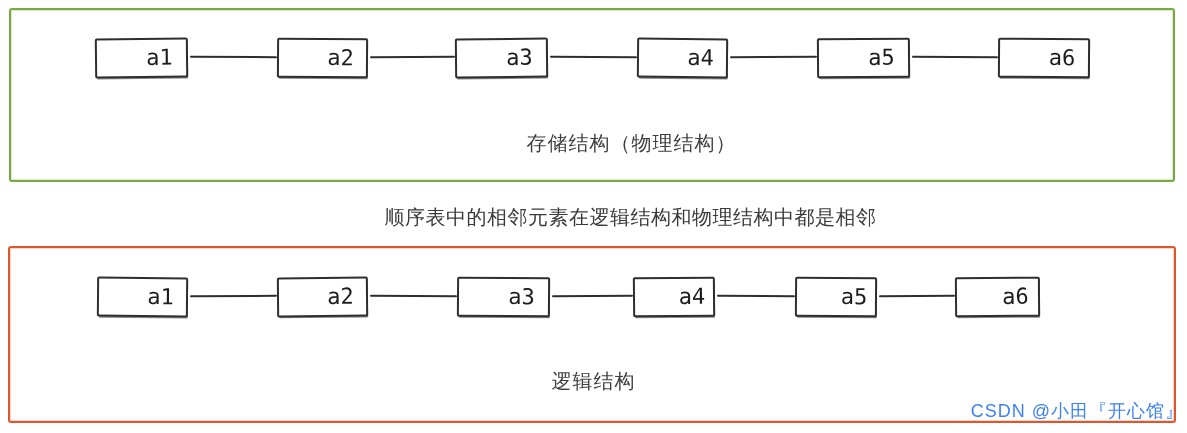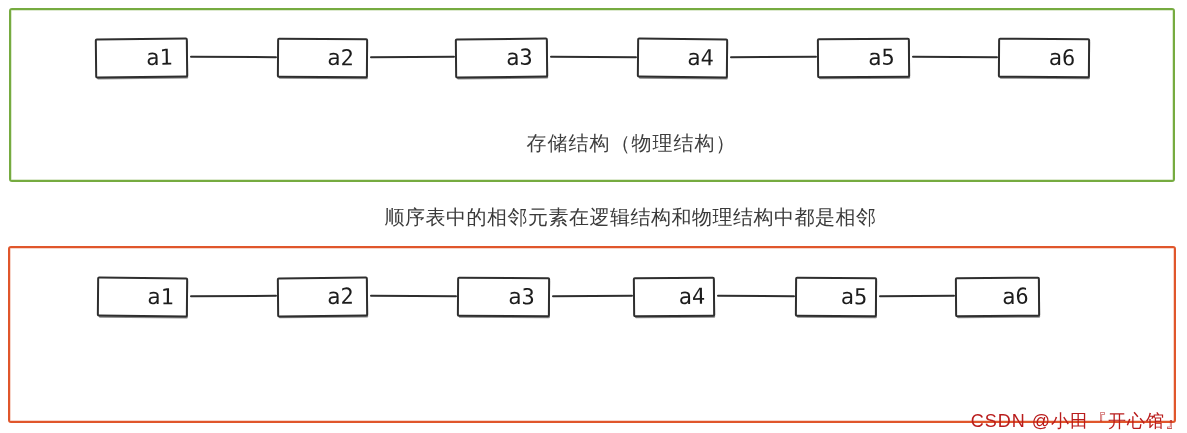--- a/index.html
+++ b/index.html
@@ -65,23 +65,23 @@
   .middle-note{
     position:absolute;left:0;right:0;top:204px;
     text-align:center;
     font-size:20px;
     color:#3a3a3a;
     transform:translateX(37px);
     letter-spacing:.5px;
   }
   .watermark{
     position:absolute;
-    right:3px;bottom:0;
+    right:3px;bottom:10px;
     font-size:18px;
-    color:#b91c1c;
+    color:#3b82f6;
     letter-spacing:1px;
     white-space:nowrap;
   }
 </style>
 </head>
 <body>
 
 <div class="canvas">
 
   <div class="frame storage"></div>
@@ -133,16 +133,17 @@
   </div>
   <div class="link" style="left:717px;top:295px;width:78px;transform:rotate(.3deg);"></div>
   <div class="node" style="left:795px;top:277px;width:82px;transform:rotate(.4deg);">
     <span class="node-label">a5</span>
   </div>
   <div class="link" style="left:879px;top:295px;width:76px;transform:rotate(-.3deg);"></div>
   <div class="node" style="left:955px;top:277px;width:85px;transform:rotate(-.4deg);">
     <span class="node-label">a6</span>
   </div>
 
+  <div class="caption logical-caption">逻辑结构</div>
 
   <div class="watermark">CSDN @小田『开心馆』</div>
 
 </div>
 
 </body></html>

